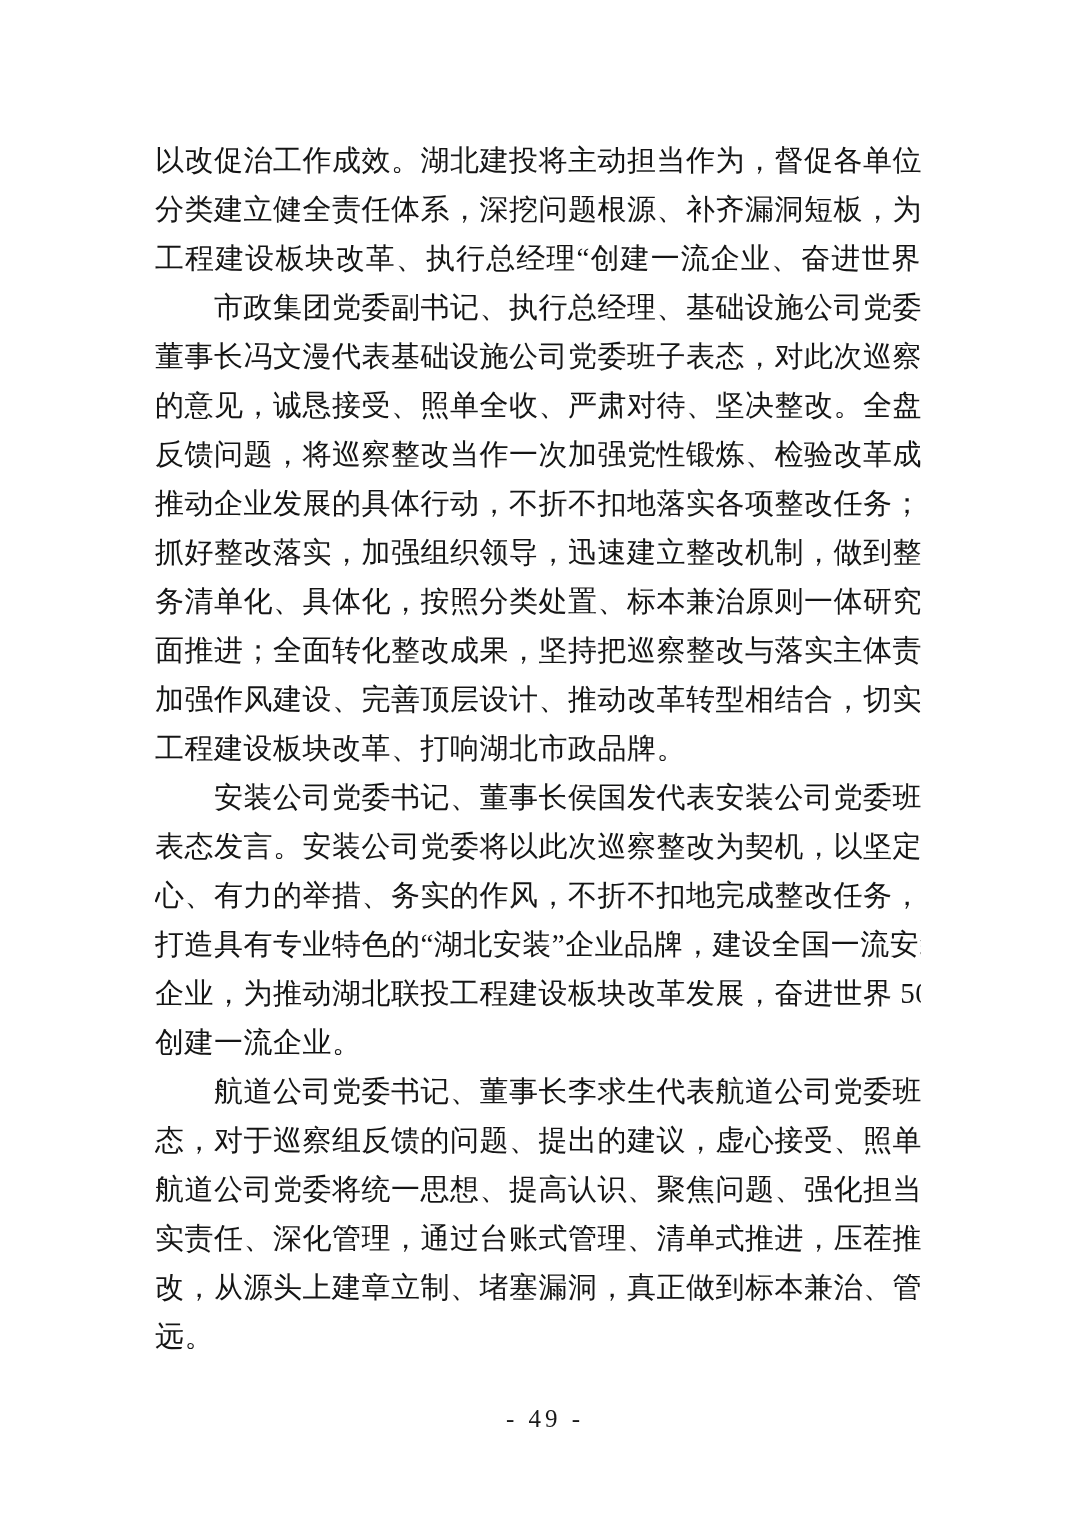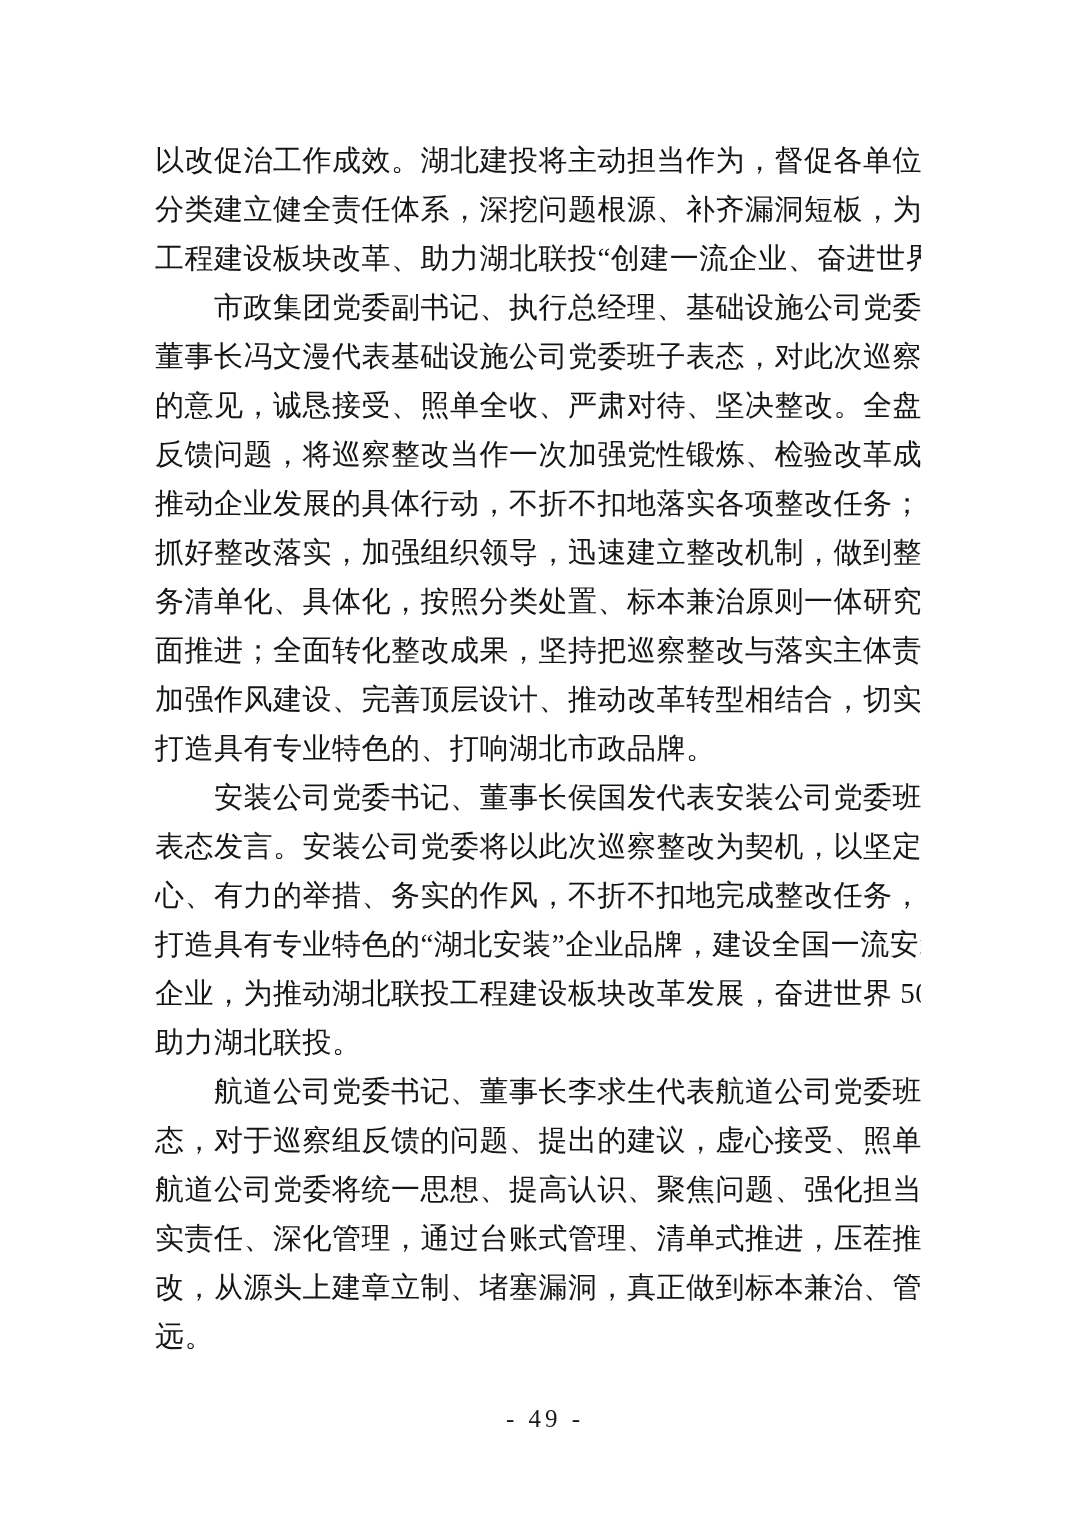--- a/index.html
+++ b/index.html
@@ -62,41 +62,41 @@
   }
 </style>
 </head>
 <body style="background: rgb(255, 255, 255);">
 
 <div class="page">
   <div class="content" style="color: rgb(21, 21, 21);">
       <div class="paragraph">
         <div class="line">以改促治工作成效。湖北建投将主动担当作为，督促各单位分层</div>
         <div class="line">分类建立健全责任体系，深挖问题根源、补齐漏洞短板，为推进</div>
-        <div class="line">工程建设板块改革、助力湖北联投“创建一流企业、奋进世界</div>
+        <div class="line">工程建设板块改革、执行总经理“创建一流企业、奋进世界</div>
       </div>
       <div class="paragraph">
         <div class="line indent">市政集团党委副书记、执行总经理、基础设施公司党委书记、</div>
         <div class="line">董事长冯文漫代表基础设施公司党委班子表态，对此次巡察反馈</div>
         <div class="line">的意见，诚恳接受、照单全收、严肃对待、坚决整改。全盘认领</div>
         <div class="line">反馈问题，将巡察整改当作一次加强党性锻炼、检验改革成效、</div>
         <div class="line">推动企业发展的具体行动，不折不扣地落实各项整改任务；全面</div>
         <div class="line">抓好整改落实，加强组织领导，迅速建立整改机制，做到整改任</div>
         <div class="line">务清单化、具体化，按照分类处置、标本兼治原则一体研究、全</div>
         <div class="line">面推进；全面转化整改成果，坚持把巡察整改与落实主体责任、</div>
         <div class="line">加强作风建设、完善顶层设计、推动改革转型相结合，切实推进</div>
-        <div class="line para-end">打造具有专业特色的、打响湖北市政品牌。</div>
+        <div class="line para-end">工程建设板块改革、打响湖北市政品牌。</div>
       </div>
       <div class="paragraph">
         <div class="line indent">安装公司党委书记、董事长侯国发代表安装公司党委班子作</div>
         <div class="line">表态发言。安装公司党委将以此次巡察整改为契机，以坚定的决</div>
         <div class="line">心、有力的举措、务实的作风，不折不扣地完成整改任务，全力</div>
         <div class="line">打造具有专业特色的“湖北安装”企业品牌，建设全国一流安装</div>
         <div class="line">企业，为推动湖北联投工程建设板块改革发展，奋进世界 500 强</div>
-        <div class="line para-end">助力湖北联投。</div>
+        <div class="line para-end">创建一流企业。</div>
       </div>
       <div class="paragraph">
         <div class="line indent">航道公司党委书记、董事长李求生代表航道公司党委班子表</div>
         <div class="line">态，对于巡察组反馈的问题、提出的建议，虚心接受、照单全收，</div>
         <div class="line">航道公司党委将统一思想、提高认识、聚焦问题、强化担当、压</div>
         <div class="line">实责任、深化管理，通过台账式管理、清单式推进，压茬推进整</div>
         <div class="line">改，从源头上建章立制、堵塞漏洞，真正做到标本兼治、管根治</div>
         <div class="line para-end">远。</div>
       </div>
     </div>

